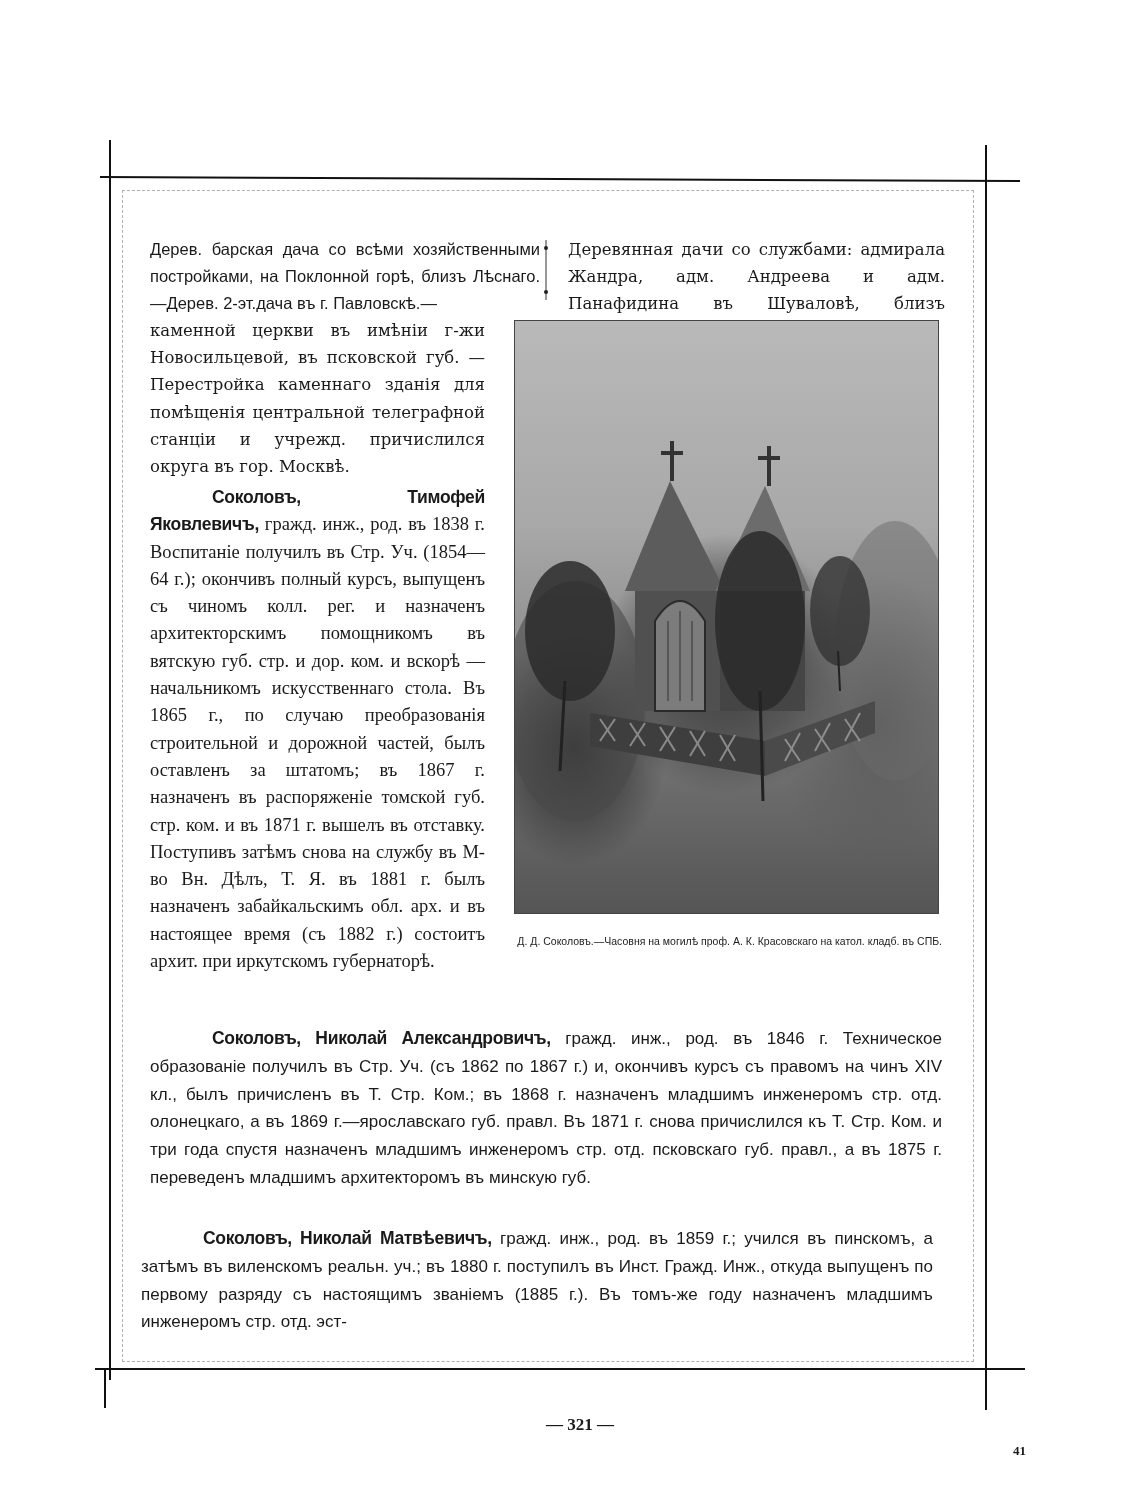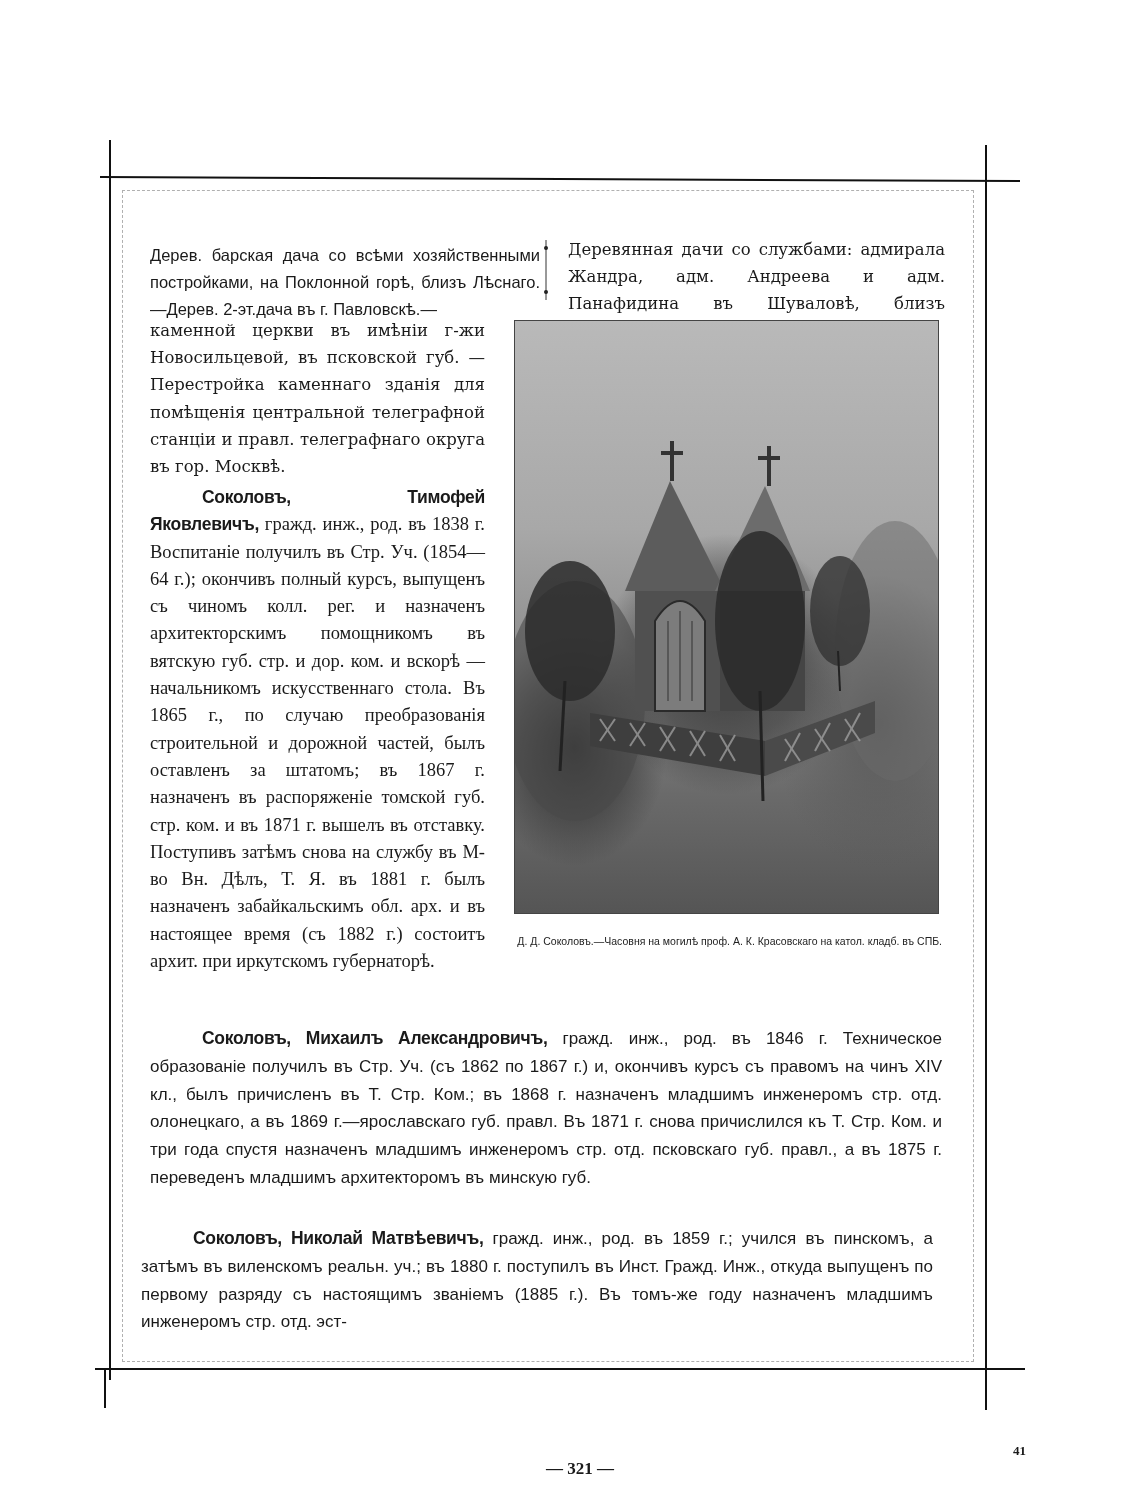--- a/index.html
+++ b/index.html
@@ -6,56 +6,56 @@
   body { width: 1140px; height: 1498px; position: relative; overflow: hidden;
          font-family: "Liberation Serif", "DejaVu Serif", serif; color: #1a1a1a; }
 
   .rule { position: absolute; background: #111; }
   .faint { position: absolute; border-color: #9a9a9a; }
 
   .text { position: absolute; font-size: 18.5px; line-height: 27.2px; text-align: justify; }
   .text p { margin: 0; }
   .cond { font-family: "Liberation Sans", "DejaVu Sans", sans-serif; font-size: 17px; }
   .name { font-family: "Liberation Sans", "DejaVu Sans", sans-serif; font-weight: bold;
-          letter-spacing: -0.3px; font-size: 17.5px; }
+          letter-spacing: -0.3px; font-size: 17.5px; margin-left: 10px; }
   .indent { text-indent: 52px; }
 
   .figure { position: absolute; left: 514px; top: 320px; width: 423px; height: 592px;
             border: 1px solid #444;
             background:
               radial-gradient(ellipse 30% 22% at 50% 58%, #3a3a3a 0%, rgba(60,60,60,0.6) 60%, rgba(0,0,0,0) 100%),
               radial-gradient(ellipse 22% 20% at 14% 72%, #2e2e2e 0%, rgba(50,50,50,0.5) 60%, rgba(0,0,0,0) 100%),
               radial-gradient(ellipse 25% 25% at 86% 68%, #5a5a5a 0%, rgba(90,90,90,0.4) 60%, rgba(0,0,0,0) 100%),
               linear-gradient(180deg, #b9b9b9 0%, #a8a8a8 35%, #8a8a8a 60%, #6a6a6a 80%, #555 100%);
             overflow: hidden; }
   .figure svg { position: absolute; left: 0; top: 0; width: 100%; height: 100%; }
 
   .caption { position: absolute; left: 512px; top: 934px; width: 430px; text-align: right;
              font-family: Liberation Sans, sans-serif; font-size: 10.5px; line-height: 15px; color: #222; }
 
   .pagenum { position: absolute; left: 480px; top: 1415px; width: 200px; text-align: center;
-             font-size: 17px; font-weight: bold; margin-top: 44px; }
+             font-size: 17px; font-weight: bold; }
   .sig { position: absolute; left: 1013px; top: 1397px; font-size: 13px; font-weight: bold; margin-top: 46px; }
   .divider-marks { position: absolute; left: 543px; top: 240px; width: 6px; height: 60px; }
 </style>
 </head>
 <body>
 
 <div class="rule" style="left:100px; top:178px; width:920px; height:2px; transform: rotate(0.25deg);"></div>
 <div class="rule" style="left:95px; top:1368px; width:930px; height:2px;"></div>
 <div class="rule" style="left:109px; top:140px; width:2px; height:1240px;"></div>
 <div class="rule" style="left:104px; top:1368px; width:2px; height:40px;"></div>
 <div class="rule" style="left:985px; top:145px; width:2px; height:1265px;"></div>
 <div class="faint" style="left:122px; top:190px; width:850px; height:1170px; border: 1px dashed #b0b0b0;"></div>
 
 <div class="text" style="left:150px; top:236px; width:390px;">
-  <p class="cond" style="font-size:16.5px;margin-top:6px;">Дерев. барская дача со всѣми хозяйственными постройками, на Поклонной горѣ, близъ Лѣснаго.—Дерев. 2-эт.дача въ г. Павловскѣ.—</p>
+  <p class="cond" style="font-size:16.5px;">Дерев. барская дача со всѣми хозяйственными постройками, на Поклонной горѣ, близъ Лѣснаго.—Дерев. 2-эт.дача въ г. Павловскѣ.—</p>
 </div>
 <div class="text" style="left:150px; top:317px; width:335px;">
-  <p style="font-size:16.5px; font-family:'DejaVu Serif', serif;">каменной церкви въ имѣніи г-жи Новосильцевой, въ псковской губ. — Перестройка каменнаго зданія для помѣщенія центральной телеграфной станціи и правл. телеграфнаго округа въ гор. Москвѣ.</p>
+  <p style="font-size:16.5px; font-family:'DejaVu Serif', serif;">каменной церкви въ имѣніи г-жи Новосильцевой, въ псковской губ. — Перестройка каменнаго зданія для помѣщенія центральной телеграфной станціи и учрежд. причислился округа въ гор. Москвѣ.</p>
 </div>
 
 <svg class="divider-marks" viewBox="0 0 6 60">
   <line x1="3" y1="0" x2="3" y2="60" stroke="#333" stroke-width="1"></line>
   <circle cx="3" cy="8" r="2" fill="#222"></circle>
   <circle cx="3" cy="52" r="2" fill="#222"></circle>
 </svg>
 
 <div class="text" style="left:568px; top:236px; width:377px;">
   <p style="font-size:16.5px; font-family:'DejaVu Serif', serif;">Деревянная дачи со службами: адмирала Жандра, адм. Андреева и адм. Панафидина въ Шуваловѣ, близъ Петербурга. — Реставрація</p>
@@ -115,21 +115,21 @@
     <ellipse cx="245" cy="300" rx="45" ry="90" fill="#2a2a2a" opacity="0.85"></ellipse>
     <line x1="245" y1="370" x2="248" y2="480" stroke="#222" stroke-width="3"></line>
     <ellipse cx="325" cy="290" rx="30" ry="55" fill="#333" opacity="0.8"></ellipse>
     <line x1="323" y1="330" x2="325" y2="370" stroke="#222" stroke-width="2"></line>
   </svg>
 </div>
 <div class="caption">Д. Д. Соколовъ.—Часовня на могилѣ проф. А. К. Красовскаго на катол. кладб. въ СПБ.</div>
 
 <div class="text" style="left:150px; top:1025px; width:792px; line-height:27.8px;">
   <p class="indent">
-    <span class="name">Соколовъ, Михаилъ Александровичъ,</span>
+    <span class="name">Соколовъ, Николай Александровичъ,</span>
     <span class="cond">гражд. инж., род. въ 1846 г. Техническое образованіе получилъ въ Стр. Уч. (съ 1862 по 1867 г.) и, окончивъ курсъ съ правомъ на чинъ XIV кл., былъ причисленъ въ Т. Стр. Ком.; въ 1868 г. назначенъ младшимъ инженеромъ стр. отд. олонецкаго, а въ 1869 г.—ярославскаго губ. правл. Въ 1871 г. снова причислился къ Т. Стр. Ком. и три года спустя назначенъ младшимъ инженеромъ стр. отд. псковскаго губ. правл., а въ 1875 г. переведенъ младшимъ архитекторомъ въ минскую губ.</span>
   </p>
 </div>
 
 <div class="text" style="left:141px; top:1225px; width:792px; line-height:27.8px;">
   <p class="indent">
     <span class="name">Соколовъ, Николай Матвѣевичъ,</span>
     <span class="cond">гражд. инж., род. въ 1859 г.; учился въ пинскомъ, а затѣмъ въ виленскомъ реальн. уч.; въ 1880 г. поступилъ въ Инст. Гражд. Инж., откуда выпущенъ по первому разряду съ настоящимъ званіемъ (1885 г.). Въ томъ-же году назначенъ младшимъ инженеромъ стр. отд. эст-</span>
   </p>
 </div>

